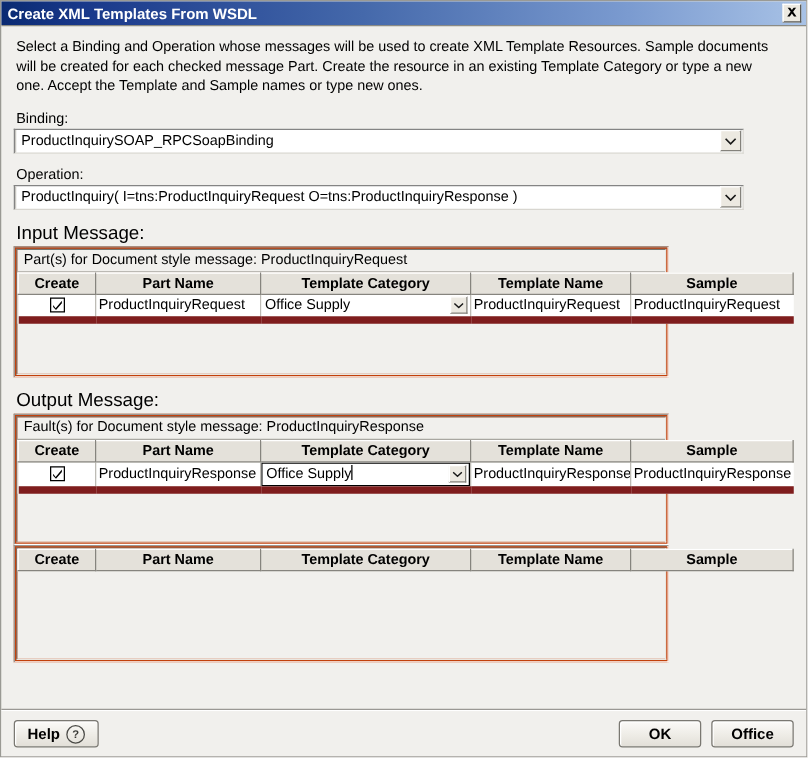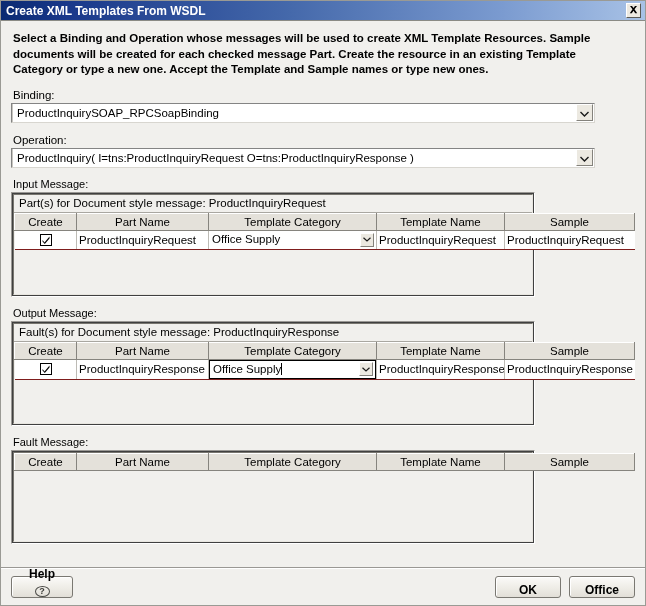--- a/index.html
+++ b/index.html
@@ -65,21 +65,20 @@
     padding: 0 10px;
     box-sizing: border-box;
   }
 
   .intro {
     margin: 10px 2px 0 2px;
     font-size: 11.5px;
     line-height: 15.5px;
     color: #000;
     width: 612px;
-    font-weight: bold;
   }
 
   .field-label {
     font-size: 11.5px;
     margin: 11px 0 2px 2px;
     color: #000;
   }
 
   
   .combo {
@@ -116,26 +115,26 @@
     border-right: 1px solid #84827c;
     border-bottom: 1px solid #84827c;
     display: flex;
     align-items: center;
     justify-content: center;
     cursor: pointer;
   }
 
   
   .group-label {
-    font-size: 11px;
+    font-size: 15px;
     margin: 10px 0 2px 2px;
   }
   .panel {
     box-sizing: border-box;
-    background: #404040;
+    background: #c2410c;
     border-top: 1px solid #9a9894;
     border-left: 1px solid #9a9894;
     border-right: 1px solid #ffffff;
     border-bottom: 1px solid #ffffff;
     width: 524px;
     padding: 1px;
   }
   .panel-inner {
     border-top: 1px solid #78766f;
     border-left: 1px solid #78766f;
@@ -155,38 +154,38 @@
   table.msg-table {
     border-collapse: collapse;
     table-layout: fixed;
     width: 100%;
     background: #f1f0ed;
   }
   table.msg-table th {
     box-sizing: border-box;
     height: 17px;
     background: #e4e1da;
-    font-weight: normal;
+    font-weight: bold;
     font-size: 11.5px;
     text-align: center;
     color: #000;
     border-top: 1px solid #ffffff;
     border-left: 1px solid #ffffff;
     border-right: 1px solid #86847e;
     border-bottom: 1px solid #86847e;
     padding: 0;
   }
   table.msg-table td {
     box-sizing: border-box;
     height: 19px;
     background: #ffffff;
     font-size: 11.5px;
     padding: 0 0 0 2px;
     border-right: 1px solid #bdbbb5;
-    border-bottom: 1px solid #7f1d1d;
+    border-bottom: 6px solid #7f1d1d;
     white-space: nowrap;
     overflow: hidden;
     color: #000;
   }
   td.cell-create {
     text-align: center;
     background: #ffffff;
     padding: 0;
   }
   .checkbox {
@@ -278,25 +277,24 @@
     height: 22px;
     min-width: 66px;
     background: linear-gradient(to bottom, #fbfaf8 0%, #eeece6 55%, #e2dfd8 100%);
     border: 1px solid #7a7872;
     border-radius: 3px;
     font-size: 12px;
     font-weight: bold;
     color: #000;
     display: flex;
     align-items: center;
-    justify-content: flex-end;
+    justify-content: center;
     cursor: pointer;
     padding: 0 10px;
     box-shadow: inset 1px 1px 0 #ffffff;
-    flex-direction: column;
   }
   .btn.help { min-width: 62px; gap: 5px; }
   .spacer { flex: 1; }
   .btn + .btn { margin-left: 8px; }
   .qmark {
     display: inline-flex;
     align-items: center;
     justify-content: center;
     width: 13px;
     height: 13px;
@@ -451,21 +449,20 @@
                 </td>
                 <td>ProductInquiryResponse</td>
                 <td style="border-right:none">ProductInquiryResponse</td>
               </tr>
             </tbody>
           </table>
         </div>
       </div>
     </div>
 
-    <div class="group-label">Fault Message:</div>
     <div class="panel">
       <div class="panel-inner">
         <div style="height:88px;background:#f1f0ed;">
           <table class="msg-table">
             <colgroup>
               <col style="width:62px">
                 <col style="width:132px">
                 <col style="width:168px">
                 <col style="width:128px">
                 <col style="width:130px">

